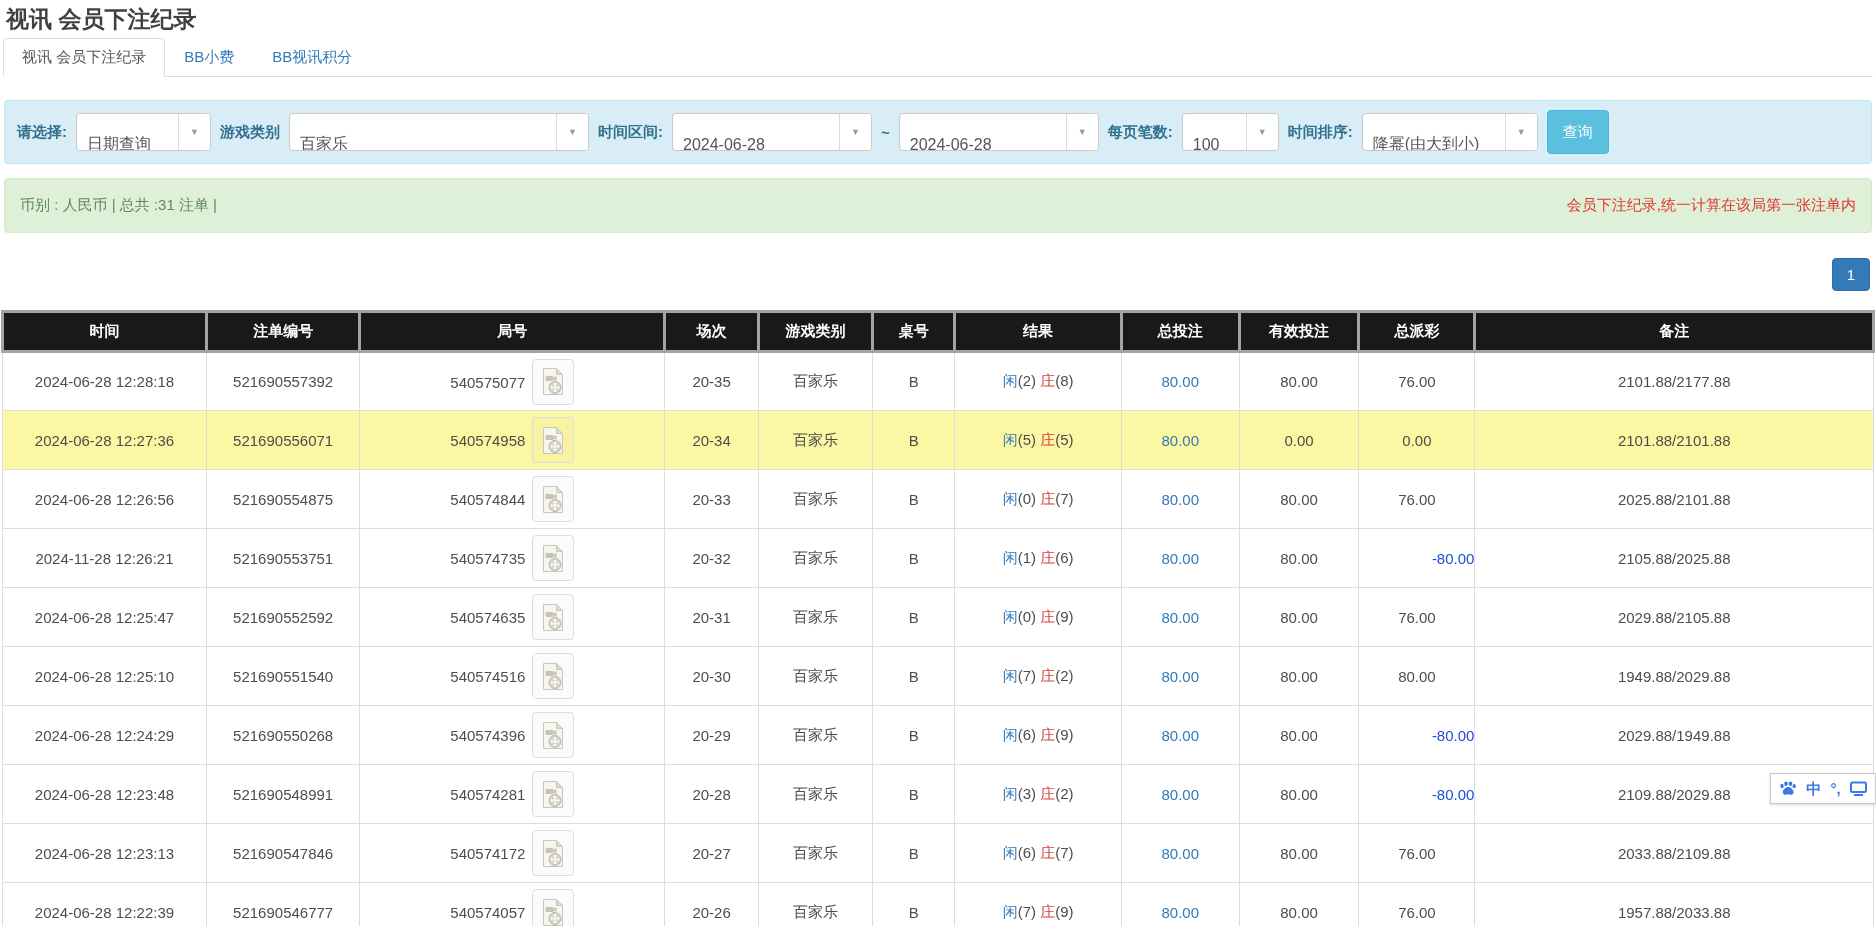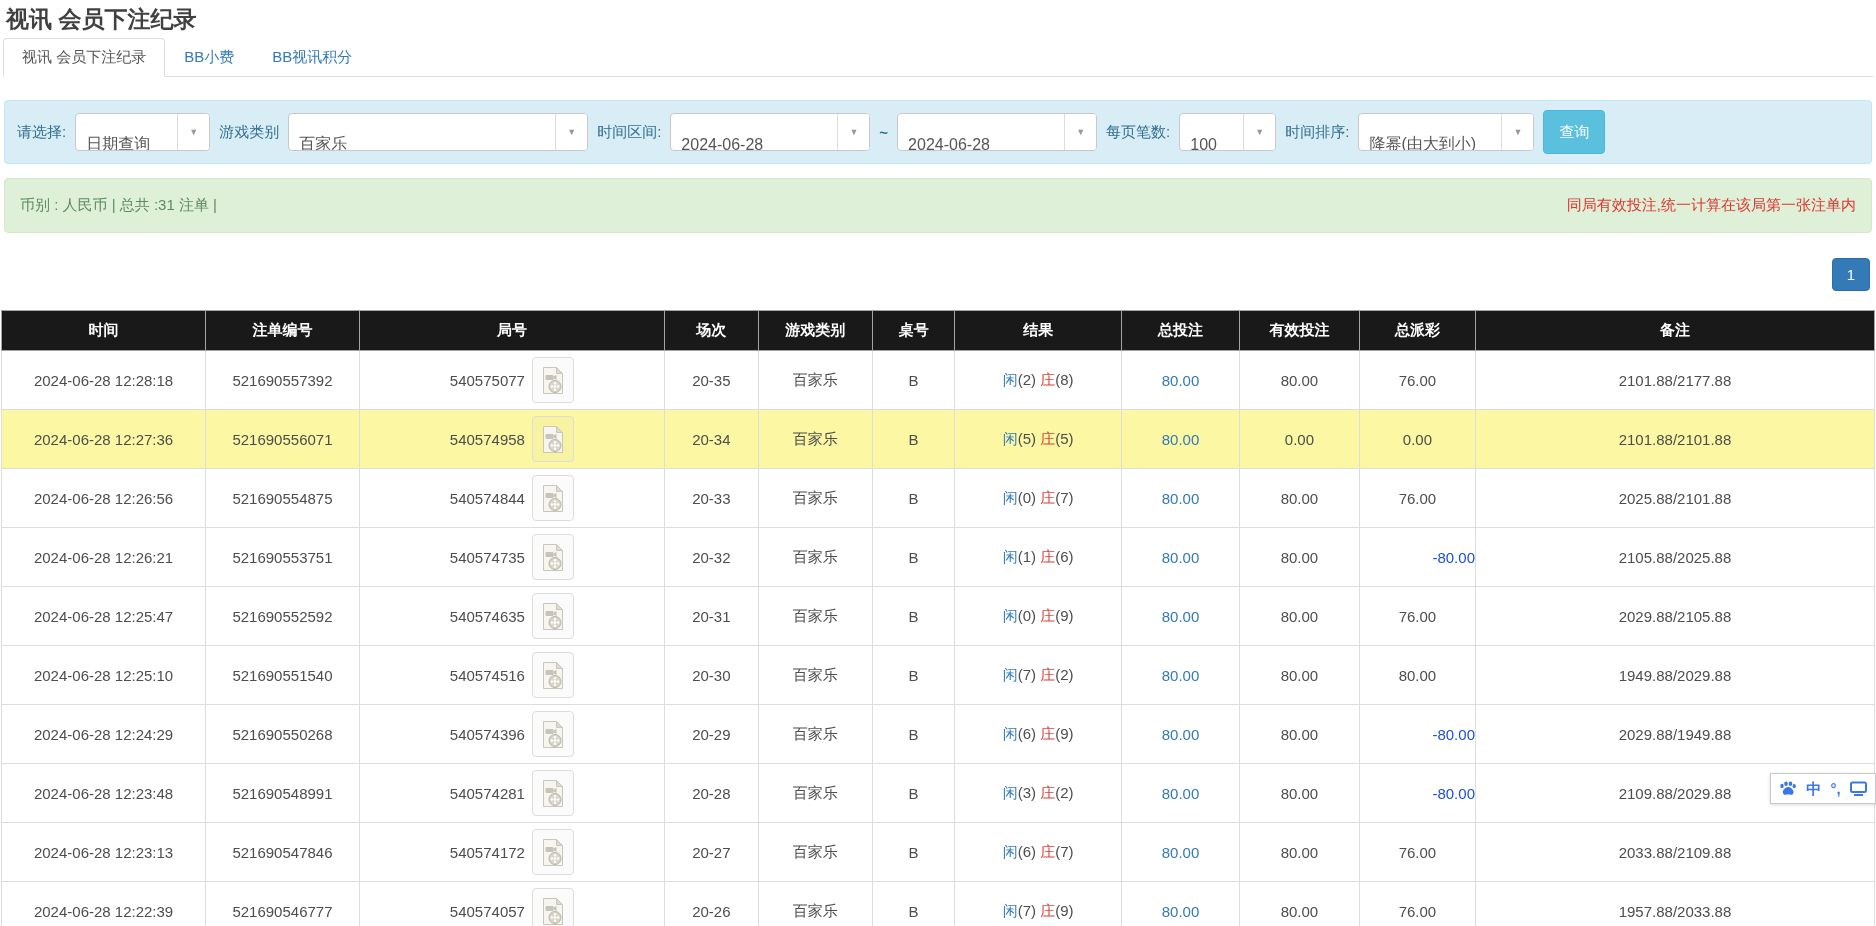--- a/index.html
+++ b/index.html
@@ -13,21 +13,21 @@
   .tabbar { position:absolute; left:3px; right:3px; top:40px; height:37px;
     border-bottom:1px solid #ddd; display:flex; align-items:flex-end; }
   .tab { font-size:15px; padding:9px 18px; cursor:pointer; margin-bottom:-1px;
     color:#337ab7; border:1px solid transparent; border-radius:4px 4px 0 0; }
   .tab.active { background:#fff; color:#555; border-color:#ddd #ddd #fff #ddd; }
 
   
   .filter { position:absolute; left:4px; right:4px; top:100px; height:64px;
     background:#d9edf7; border:1px solid #bce8f1; border-radius:4px;
     display:flex; align-items:center; padding:0 12px; gap:9px; white-space:nowrap; }
-  .flabel { font-size:15px; font-weight:normal; color:#31708f; }
+  .flabel { font-size:15px; font-weight:bold; color:#31708f; }
   .sel { background:#fff; border:1px solid #c8c8c8; border-radius:4px; height:38px;
     display:inline-flex; align-items:stretch; cursor:pointer; overflow:hidden; }
   .sel .val { display:flex; align-items:center; padding:0 10px; font-size:16px; color:#555; flex:1;margin-top:25px; }
   .sel .caret { width:32px; border-left:1px solid #ddd; display:flex; align-items:center;
     justify-content:center; color:#999; font-size:9px; background:#fff; }
   .tilde { font-size:15px; color:#31708f; font-weight:bold; }
   .btn-query { background:#5bc0de; border:1px solid #46b8da; color:#fff; font-size:15px;
     border-radius:4px; height:44px; padding:6px 15px; cursor:pointer; }
 
   
@@ -39,21 +39,21 @@
 
   
   .pager { position:absolute; right:6px; top:258px; }
   .page-btn { background:#337ab7; border:1px solid #2e6da4; color:#fff; font-size:15px;
     min-width:38px; height:33px; border-radius:4px; cursor:pointer; }
 
   
   .tablewrap { position:absolute; left:1px; right:1px; top:310px; }
   table { width:100%; border-collapse:collapse; table-layout:fixed; }
   thead th { background:#191919; color:#fff; font-size:15px; font-weight:bold;
-    height:40px; border:1px solid #a3a3a3; text-align:center; }
+    height:40px; border:3px solid #a3a3a3; text-align:center; }
   tbody td { height:59px; border:1px solid #ddd; text-align:center; font-size:15px;
     color:#4d4d4d; background:#fff; }
   tr.hl td { background:#fbf7a3; }
   .blue { color:#337ab7; }
   .red { color:#d9433c; }
   td.neg { color:#1d4ed8;text-align:right; }
   a.betlink { color:#337ab7; text-decoration:none; cursor:pointer; }
   .vid-btn { display:inline-flex; align-items:center; justify-content:center;
     width:42px; height:46px; border:1px solid #ddd; border-radius:4px;
     background:rgba(0,0,0,0.015); vertical-align:middle; margin-left:7px; cursor:pointer; }
@@ -111,21 +111,21 @@
   <div class="sel" style="width:176px">
     <span class="val">降幂(由大到小)</span>
     <span class="caret">▼</span>
   </div>
 
   <button class="btn-query">查询</button>
 </div>
 
 <div class="summary">
   <span class="left">币别 : 人民币 | 总共 :31 注单 |</span>
-  <span class="right">同局有效投注,统一计算在该局第一张注单内</span>
+  <span class="right">会员下注纪录,统一计算在该局第一张注单内</span>
 </div>
 
 <div class="pager">
   <button class="page-btn">1</button>
 </div>
 
 <div class="tablewrap">
   <table>
     <colgroup>
       <col style="width:10.9%">
@@ -228,21 +228,21 @@
           <td>20-33</td>
           <td>百家乐</td>
           <td>B</td>
           <td><span class="blue">闲</span><span>(0) </span><span class="red">庄</span><span>(7)</span></td>
           <td><a class="betlink">80.00</a></td>
           <td>80.00</td>
           <td>76.00</td>
           <td>2025.88/2101.88</td>
         </tr>
         <tr>
-          <td>2024-06-28 12:26:21</td>
+          <td>2024-11-28 12:26:21</td>
           <td>521690553751</td>
           <td><span class="roundnum">540574735</span><button class="vid-btn">
               <svg width="24" height="29" viewBox="0 0 24 29">
                 <path d="M2.5 1.5h13l6 6v20h-19z" fill="#f6f5ef" stroke="#c9c7ba" stroke-width="1"></path>
                 <path d="M15.5 1.5l6 6h-6z" fill="#dddbce" stroke="#c9c7ba" stroke-width="1"></path>
                 <rect x="4.5" y="9" width="8" height="5" rx="1" fill="#c6c4b6"></rect>
                 <path d="M12.5 10.5l3-1.5v5l-3-1.5z" fill="#c6c4b6"></path>
                 <circle cx="14" cy="20.5" r="6" fill="#d8d6c9" stroke="#b9b7a9"></circle>
                 <circle cx="14" cy="20.5" r="1.4" fill="#fff"></circle>
                 <circle cx="14" cy="17.2" r="1.2" fill="#fff"></circle>

